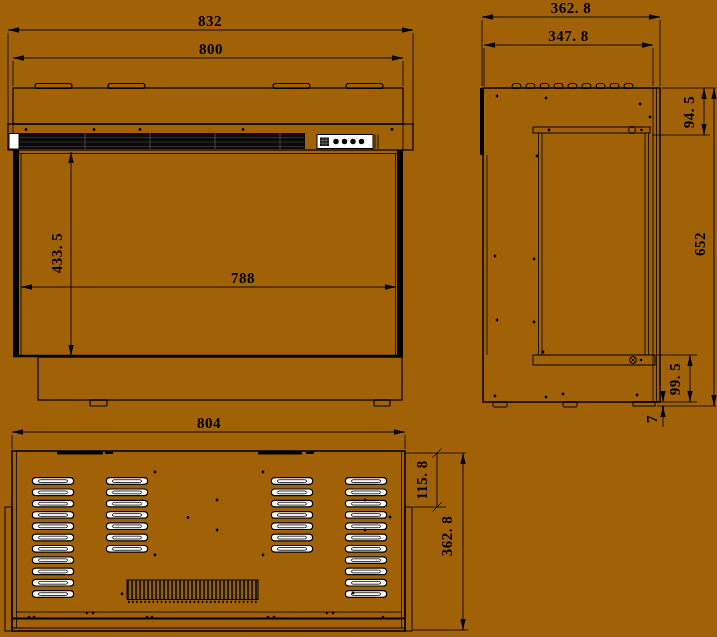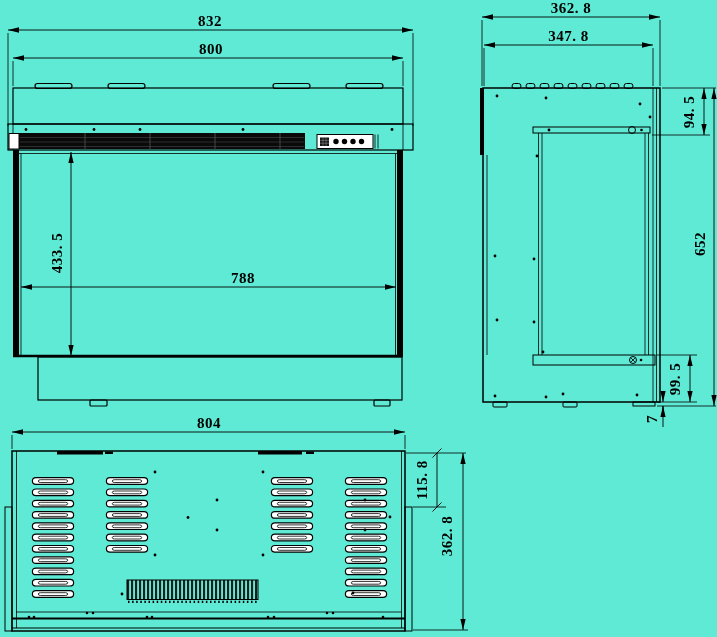--- a/index.html
+++ b/index.html
@@ -1,16 +1,16 @@
 <!DOCTYPE html>
 <html><head>
 <meta charset="utf-8">
 <style>
   html,body{margin:0;padding:0;background:#fff;}
-  .stage{position:relative;width:717px;height:637px;background:#5eead4;overflow:hidden;}
+  .stage{position:relative;width:717px;height:637px;background:#a16207;overflow:hidden;}
   svg{display:block;}
   .dim-text{font:700 15px "Liberation Serif", serif;fill:#000;letter-spacing:.5px;}
   .s08{stroke:#000;stroke-width:.8;fill:none;}
   .s1{stroke:#000;stroke-width:1;fill:none;}
   .s12{stroke:#000;stroke-width:1.2;fill:none;}
   .s15{stroke:#000;stroke-width:1.5;fill:none;}
   .s25{stroke:#000;stroke-width:2.5;fill:none;}
   .dimline{stroke:#000;stroke-width:.9;fill:none;}
   .ext{stroke:#000;stroke-width:.8;fill:none;}
   .blk{fill:#000;stroke:none;}

